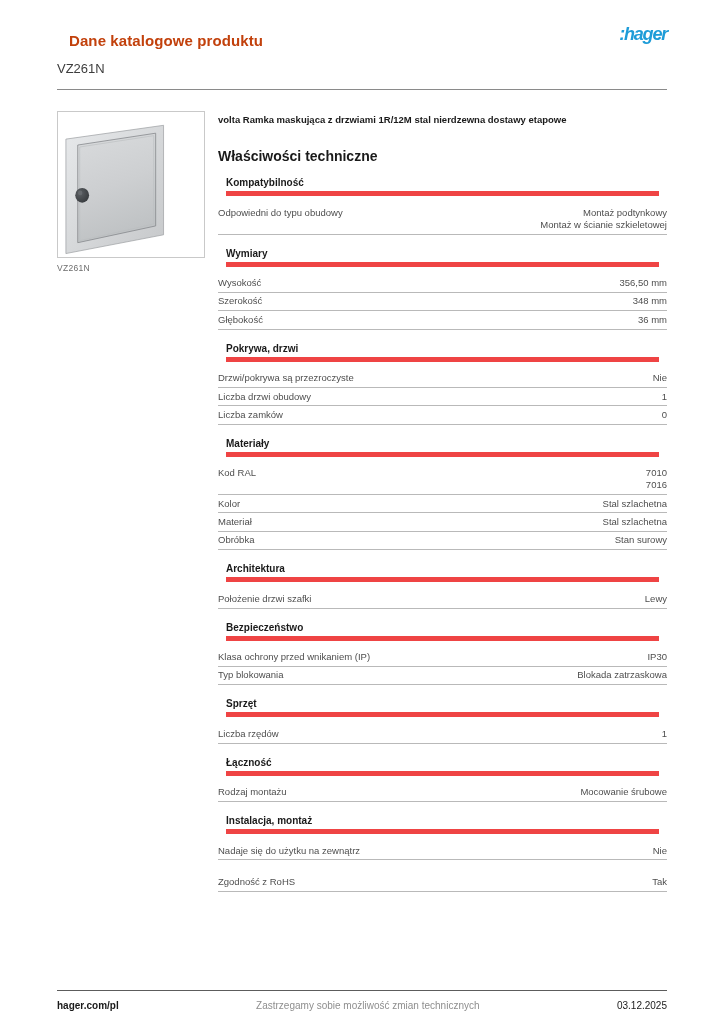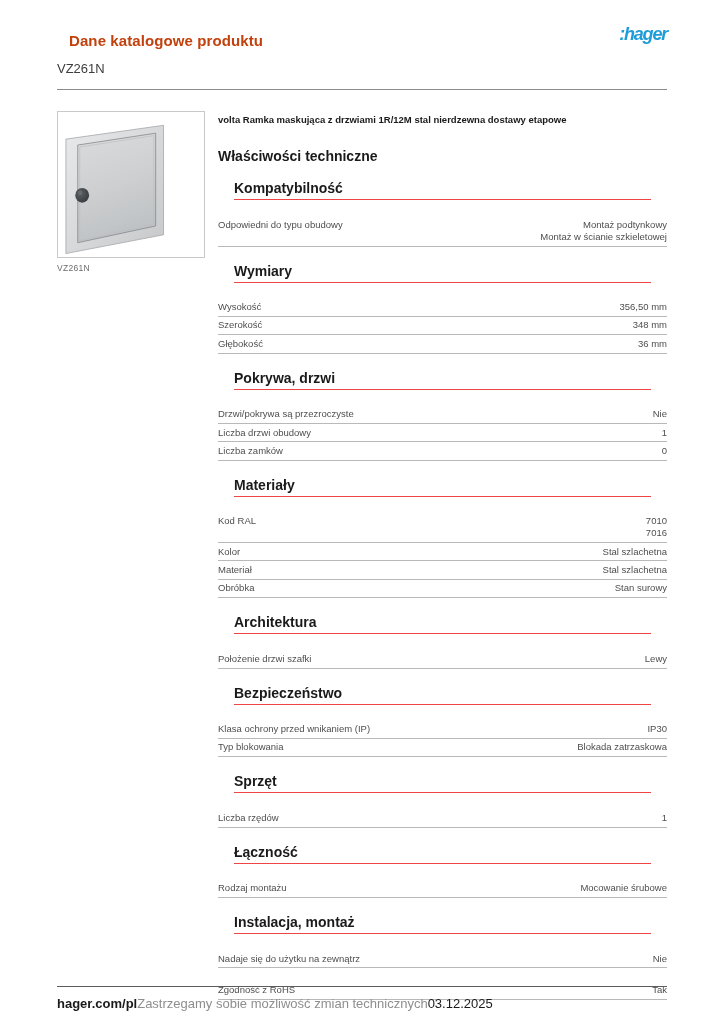--- a/index.html
+++ b/index.html
@@ -23,32 +23,32 @@
   .left-col { width: 148px; flex: 0 0 148px; }
   .image-card { width: 148px; height: 147px; border: 1px solid #c9c9c9; background: #ffffff; overflow: hidden; }
   .image-card svg { display: block; width: 100%; height: 100%; }
   .image-caption { font-size: 8.5px; color: #6d6d6d; margin-top: 5px; letter-spacing: 0.3px; }
 
   .specs { flex: 1; margin-left: 13px; min-width: 0; }
   .product-title { margin: 3px 0 0 0; font-size: 9.5px; font-weight: bold; color: #1a1a1a; line-height: 1.3; }
   .props-heading { margin: 22px 0 0 0; font-size: 14px; font-weight: bold; color: #1a1a1a; }
 
   .spec-section { margin-top: 13px; }
-  .sec-title { margin: 16px; font-size: 14px; font-weight: bold; color: #1a1a1a; padding-bottom: 3px; border-bottom: 1px solid #ef4444; }
+  .sec-title { margin: 8px; font-size: 10px; font-weight: bold; color: #1a1a1a; padding-bottom: 3px; border-bottom: 5px solid #ef4444; }
   .row { display: flex; justify-content: space-between; align-items: flex-start;
          border-bottom: 1px solid #b9b9b9; padding: 2.5px 0 3px 0;
          font-size: 9.5px; color: #4e4e4e; line-height: 1.25; gap: 18px; }
   .row .label { text-align: left; padding-right: 10px; }
   .row .value { text-align: right; flex: 1; }
   .row .value .vline { display: block; }
 
   
   .footer { position: absolute; left: 57px; right: 57px; bottom: 13px; }
   .footer-rule { border: none; border-top: 1px solid #5c5c5c; margin: 0; }
-  .footer-row { display: flex; justify-content: flex-start; align-items: baseline; margin-top: 9px; font-size: 13px; }
+  .footer-row { display: flex; justify-content: space-between; align-items: baseline; margin-top: 9px; font-size: 10px; }
   .footer-site { font-weight: bold; color: #1a1a1a; text-decoration: none; }
   .footer-disclaimer { color: #8e8e8e; }
   .footer-date { font-weight: normal; color: #1a1a1a; }
 </style>
 </head>
 <body>
 
 <div class="page">
 
   <div class="header">

